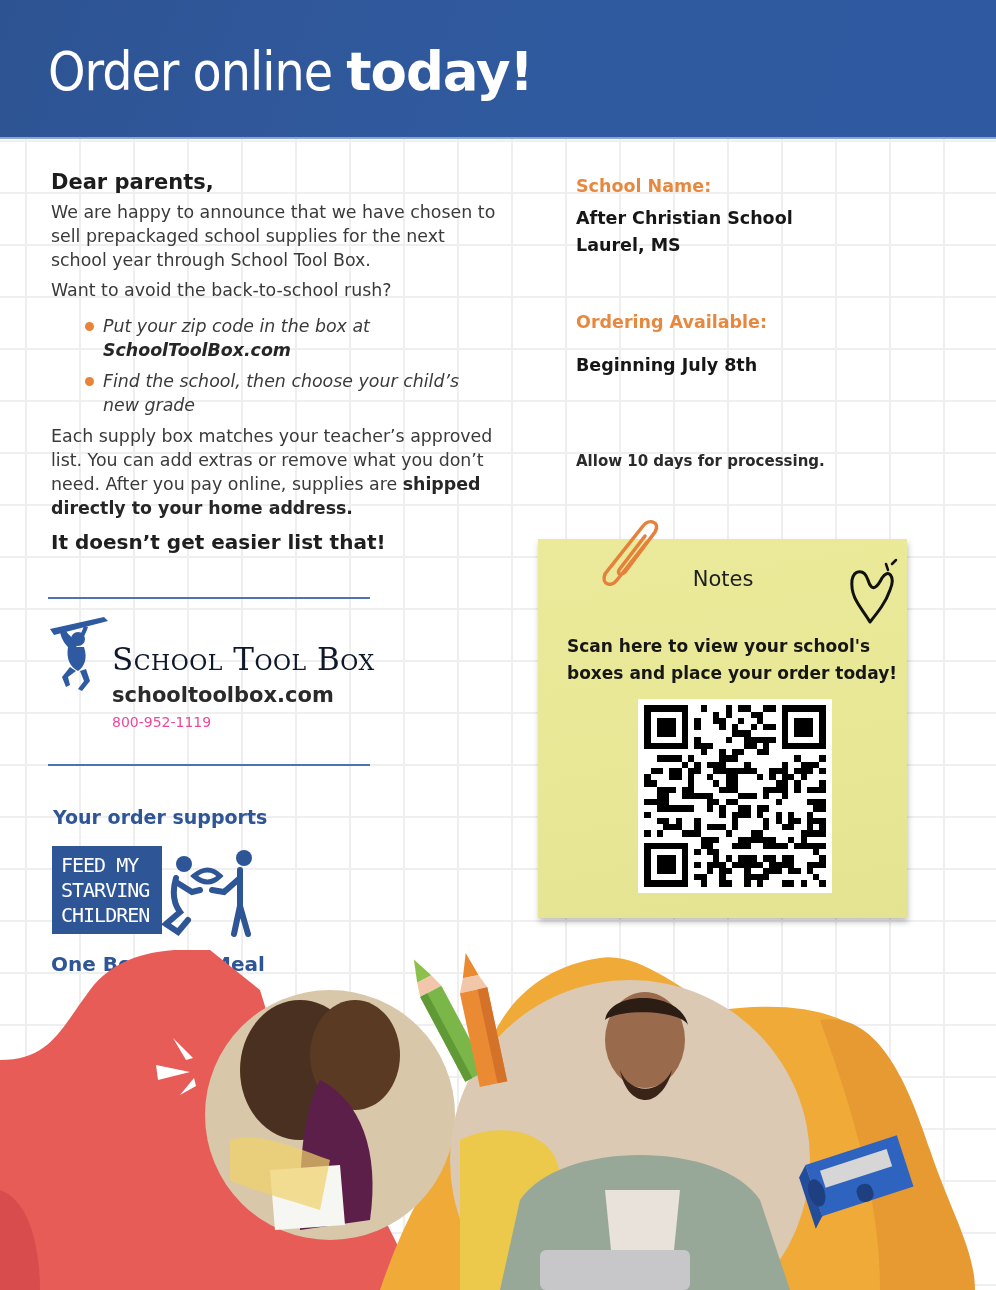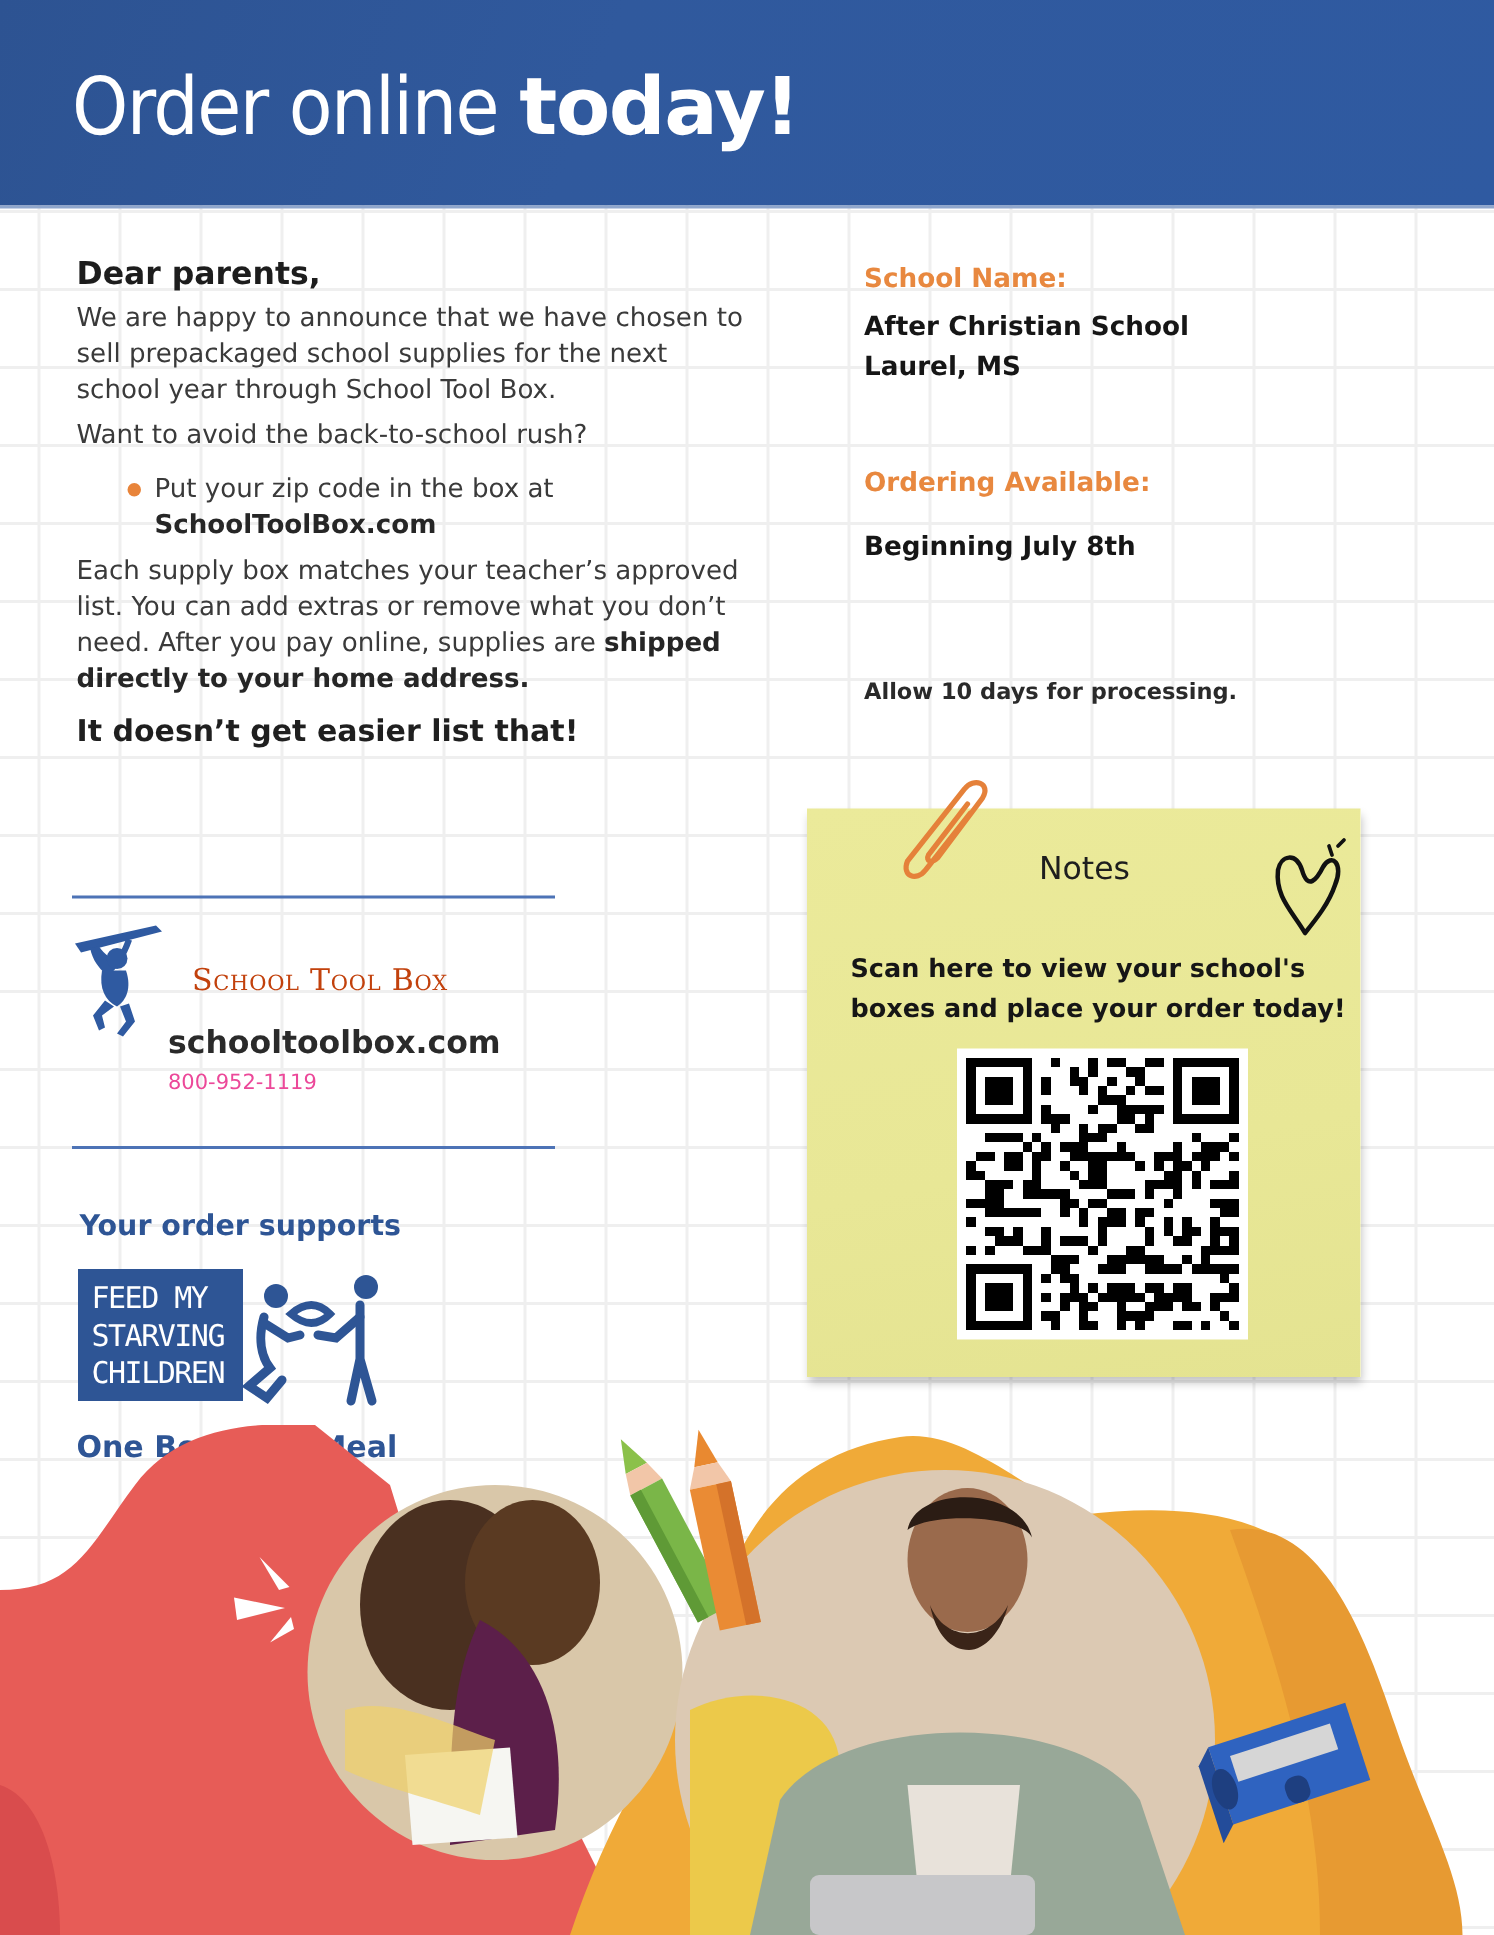--- a/index.html
+++ b/index.html
@@ -24,30 +24,30 @@
     font-family: "DejaVu Sans", sans-serif; font-weight: 200;
     font-size: 53px; line-height: 100px; color: #fff; letter-spacing: -1px;
   }
   .header h1 .light { font-weight: normal; -webkit-text-stroke: 0; font-family: "DejaVu Sans", sans-serif; font-stretch: condensed; }
   .header h1 .bold { font-weight: bold; }
 
   .left { position: absolute; left: 51px; top: 170px; width: 450px; }
   .greeting { font-family: "DejaVu Sans", sans-serif; font-weight: bold; font-size: 21px; color: #1d1d1d; margin: 0 0 6px 0; }
   .para { font-family: "DejaVu Sans", sans-serif; font-size: 17.4px; line-height: 24px; color: #3a3a3a; margin: 0 0 6px 0; }
   .para b { color: #262626; }
-  ul.steps { list-style: none; margin: 12px 12px 6px 0; padding: 0 0 0 34px; }
+  ul.steps { list-style: none; margin: 12px 12px 6px 0; padding: 0 0 0 34px; font-style: italic; }
   ul.steps li { position: relative; padding-left: 18px; font-family: "DejaVu Sans", sans-serif; font-size: 17.4px; line-height: 24px; color: #3a3a3a; margin-bottom: 7px; }
   ul.steps li .dot { position: absolute; left: 0; top: 8px; width: 9px; height: 9px; border-radius: 50%; background: #e8843a; }
   ul.steps li b { color: #262626; }
   .tagline { font-family: "DejaVu Sans", sans-serif; font-weight: bold; font-size: 20px; color: #1f1f1f; margin-top: 10px; }
 
   .stb-block { position: absolute; left: 48px; top: 597px; width: 322px; height: 170px; }
   .rule { position: absolute; left: 0; width: 322px; height: 2px; background: #4d73b6; }
   .stb-logo-icon { position: absolute; left: 0; top: 18px; width: 62px; height: 80px; }
-  .stb-name { position: absolute; left: 80px; top: 44px; font-family: "DejaVu Serif", serif; font-size: 20px; color: #c2410c; font-variant: small-caps; letter-spacing: 0.5px; white-space: nowrap; }
+  .stb-name { position: absolute; left: 64px; top: 44px; font-family: "DejaVu Serif", serif; font-size: 31px; color: #0f172a; font-variant: small-caps; letter-spacing: 0.5px; white-space: nowrap; }
   .stb-site { position: absolute; left: 64px; top: 86px; font-family: "DejaVu Sans", sans-serif; font-weight: bold; font-size: 21px; color: #2a2a2a; }
   .stb-phone { position: absolute; left: 64px; top: 117px; font-family: "DejaVu Sans", sans-serif; font-size: 14px; color: #ec4899; }
 
   .supports { position: absolute; left: 53px; top: 806px; font-family: "DejaVu Sans", sans-serif; font-weight: bold; font-size: 19px; color: #2e5595; }
   .fmsc { position: absolute; left: 52px; top: 846px; width: 212px; height: 92px; }
   .fmsc-box { position: absolute; left: 0; top: 0; width: 110px; height: 88px; background: #2e5595; color: #fff; font-family: "DejaVu Sans Mono", monospace; font-size: 20px; line-height: 25px; padding: 7px 0 0 9px; box-sizing: border-box; letter-spacing: -1px; }
   .fmsc-figures { position: absolute; left: 110px; top: 2px; width: 100px; height: 90px; }
   .one-box { position: absolute; left: 51px; top: 952px; font-family: "DejaVu Sans", sans-serif; font-weight: bold; font-size: 20px; color: #2e5595; }
 
   .right { position: absolute; left: 576px; top: 172px; width: 380px; }
@@ -75,20 +75,21 @@
 <div class="header">
   <h1><span class="light">Order online </span><span class="bold">today!</span></h1>
 </div>
 
 <div class="left">
   <p class="greeting">Dear parents,</p>
   <p class="para">We are happy to announce that we have chosen to sell prepackaged school supplies for the next school year through School Tool Box.</p>
   <p class="para">Want to avoid the back-to-school rush?</p>
   <ul class="steps">
     <li><span class="dot"></span><span>Put your zip code in the box at </span><br><b>SchoolToolBox.com</b></li>
+    <li><span class="dot"></span><span>Find the school, then choose your child’s new grade</span></li>
   </ul>
   <p class="para"><span>Each supply box matches your teacher’s approved list. You can add extras or remove what you don’t need. After you pay online, supplies are </span><b>shipped directly to your home address.</b></p>
   <div class="tagline">It doesn’t get easier list that!</div>
 </div>
 
 <div class="stb-block">
   <div class="rule" style="top:0"></div>
   <svg class="stb-logo-icon" viewBox="0 0 62 80">
     <path d="M2 14 L56 2 L60 6 L6 20 Z" fill="#2f5aa1"></path>
     <path d="M12 17 C14 26 18 30 22 34 L26 34 C30 30 36 24 40 12 L36 11 C33 19 30 24 28 26 C26 23 22 22 18 16 Z" fill="#2f5aa1"></path>

